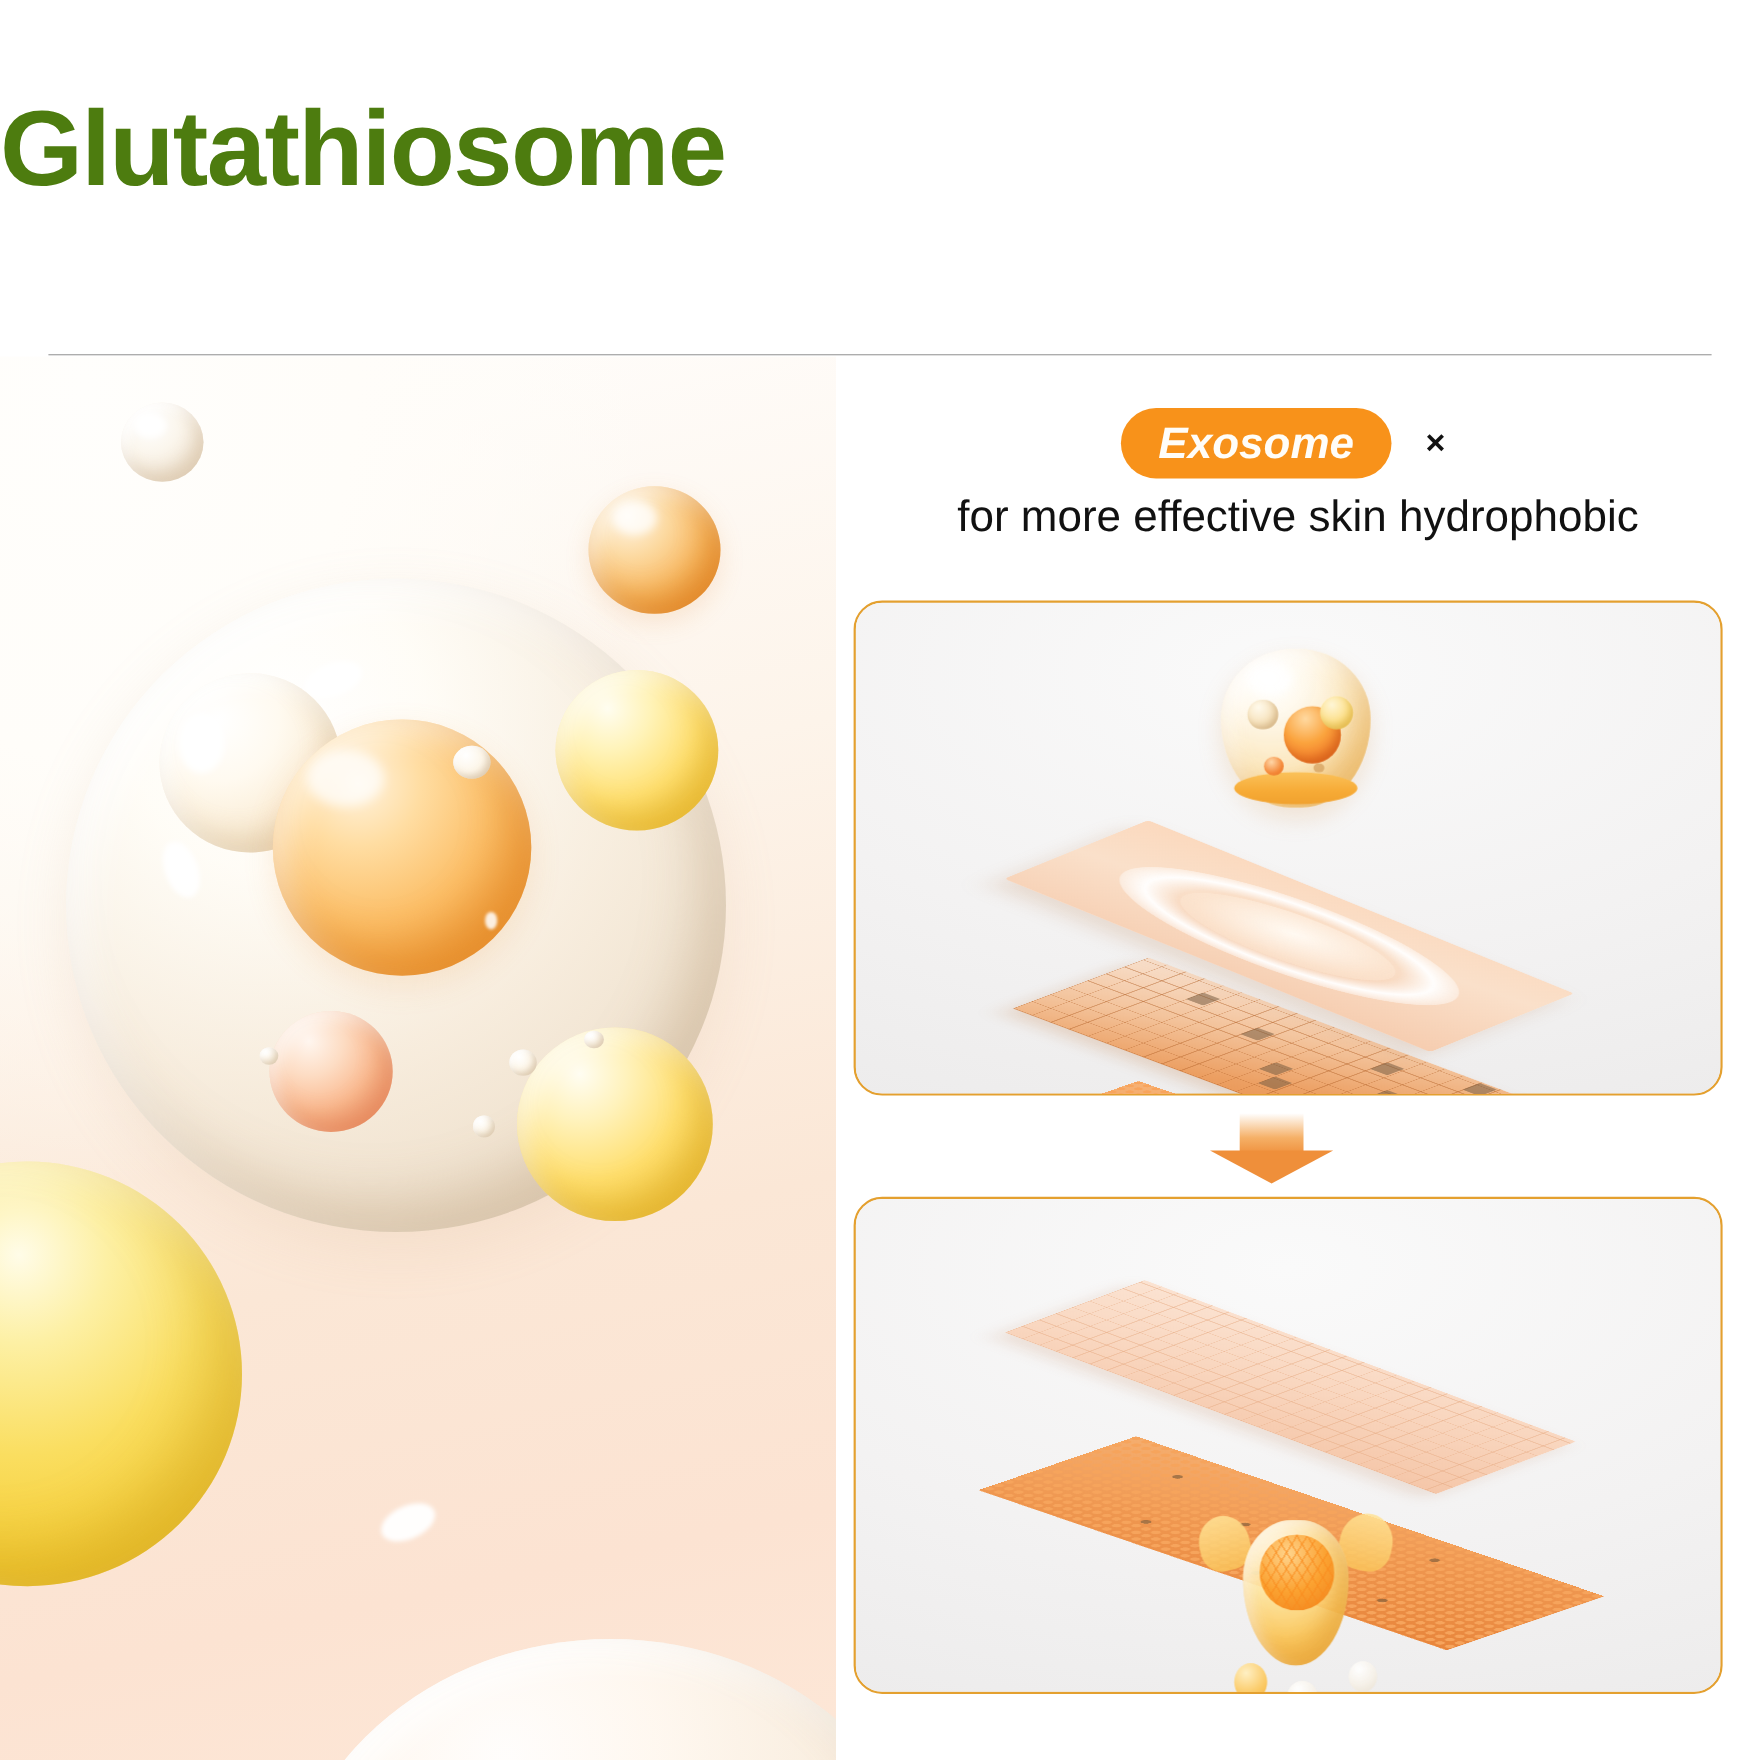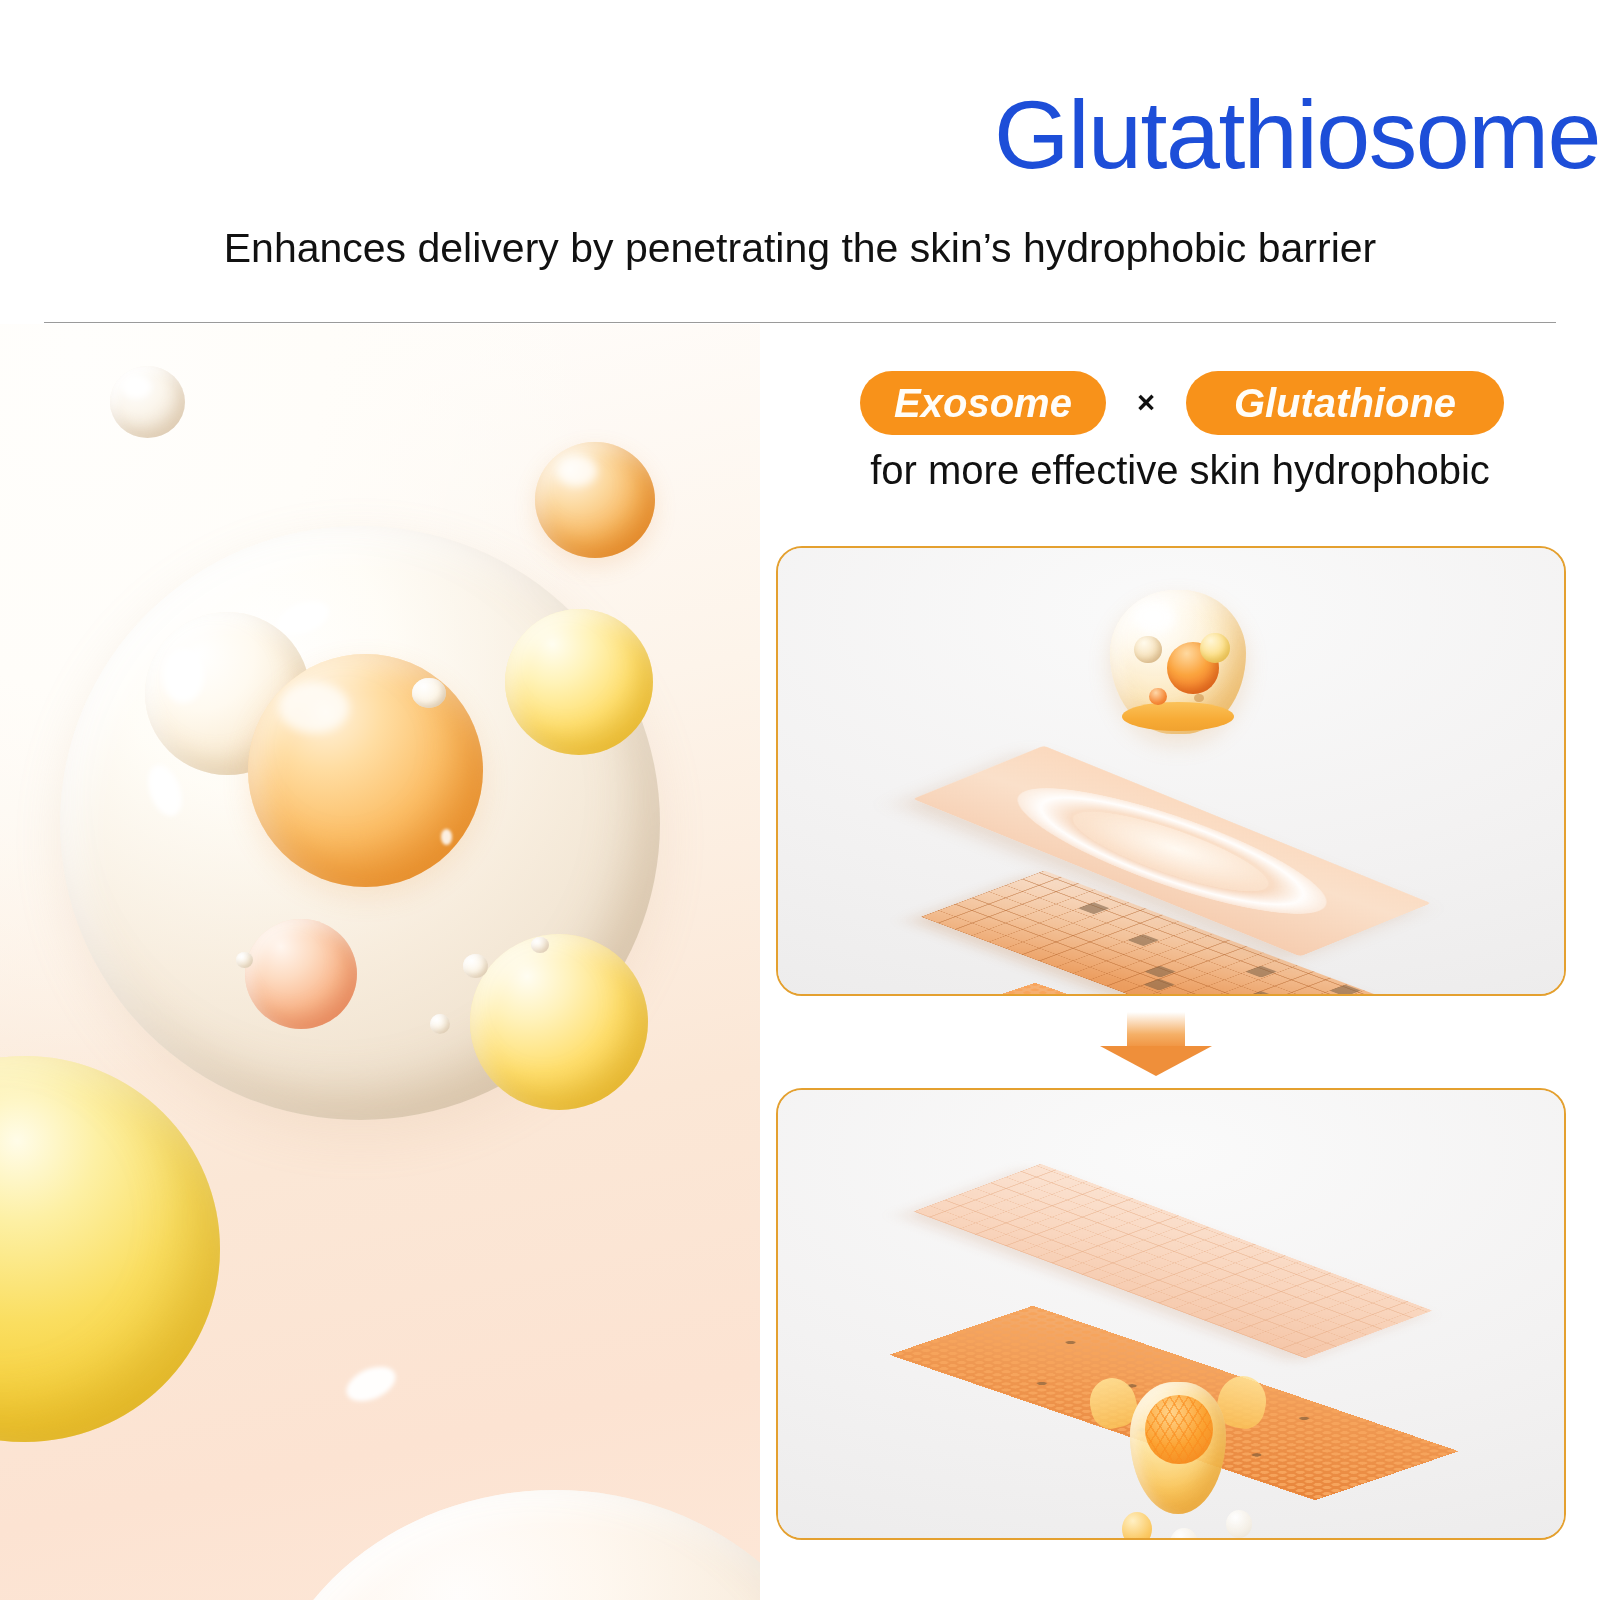--- a/index.html
+++ b/index.html
@@ -2,22 +2,22 @@
 <html><head>
 <meta charset="utf-8">
 <style>
   * { margin:0; padding:0; box-sizing:border-box; }
   html,body { width:1600px; height:1600px; overflow:hidden; background:#fff; }
   body { font-family:"Liberation Sans", sans-serif; position:relative; }
 
   
   .header { position:absolute; left:0; top:0; width:1600px; height:324px; background:#fff; z-index:40; }
   .page-title{
-    position:absolute; left:0; top:86px; width:1600px; text-align:right;
-    font-size:97px; font-weight:400; letter-spacing:-1.5px; color:#1d4ed8; line-height:1;
+    position:absolute; left:0; top:86px; width:1600px; text-align:left;
+    font-size:97px; font-weight:700; letter-spacing:-1.5px; color:#4d7c0f; line-height:1;
   }
   .page-subtitle{
     position:absolute; left:0; top:228px; width:1600px; text-align:center;
     font-size:41px; font-weight:400; color:#111; line-height:1;
   }
   .header-divider{
     position:absolute; left:44px; top:322px; width:1512px; height:1px; background:#9a9a9a;
   }
 
   
@@ -281,21 +281,20 @@
   .bp-mini.m2{ left:392px; top:438px; width:28px; height:30px;
     background:radial-gradient(circle at 36% 26%, rgba(255,255,255,.95) 0%, rgba(246,239,226,.75) 60%, rgba(231,219,199,.75) 100%); }
   .bp-mini.m3{ left:448px; top:420px; width:26px; height:28px;
     background:radial-gradient(circle at 36% 26%, rgba(255,255,255,.95) 0%, rgba(246,239,226,.7) 60%, rgba(231,219,199,.7) 100%); }
 </style>
 </head>
 <body>
 
 <div class="header">
   <div class="page-title">Glutathiosome</div>
-  <div class="page-subtitle">Enhances delivery by penetrating the skin’s hydrophobic barrier</div>
   <div class="header-divider"></div>
 </div>
 
 <div class="left-illustration">
 
   <div class="blob drop-tl"></div>
   <div class="blob drop-orange-top"></div>
 
   <div class="blob bubble-main">
     <span class="hl a"></span>
@@ -322,21 +321,20 @@
   <div class="blob bubble-lower"></div>
   <span class="hl d"></span>
 
 </div>
 
 <div class="right-column">
 
   <div class="pill-row">
     <div class="pill pill-exosome" style="background:#F8921A">Exosome</div>
     <div class="pill-times">×</div>
-    <div class="pill pill-glutathione" style="background:#F8921A">Glutathione</div>
   </div>
 
   <div class="absorption-line">for more effective skin hydrophobic</div>
 
   <div class="panel panel-top">
     <div class="panel-bg"></div>
     <div class="stage">
 
       <div class="plate bead-plate">
         

